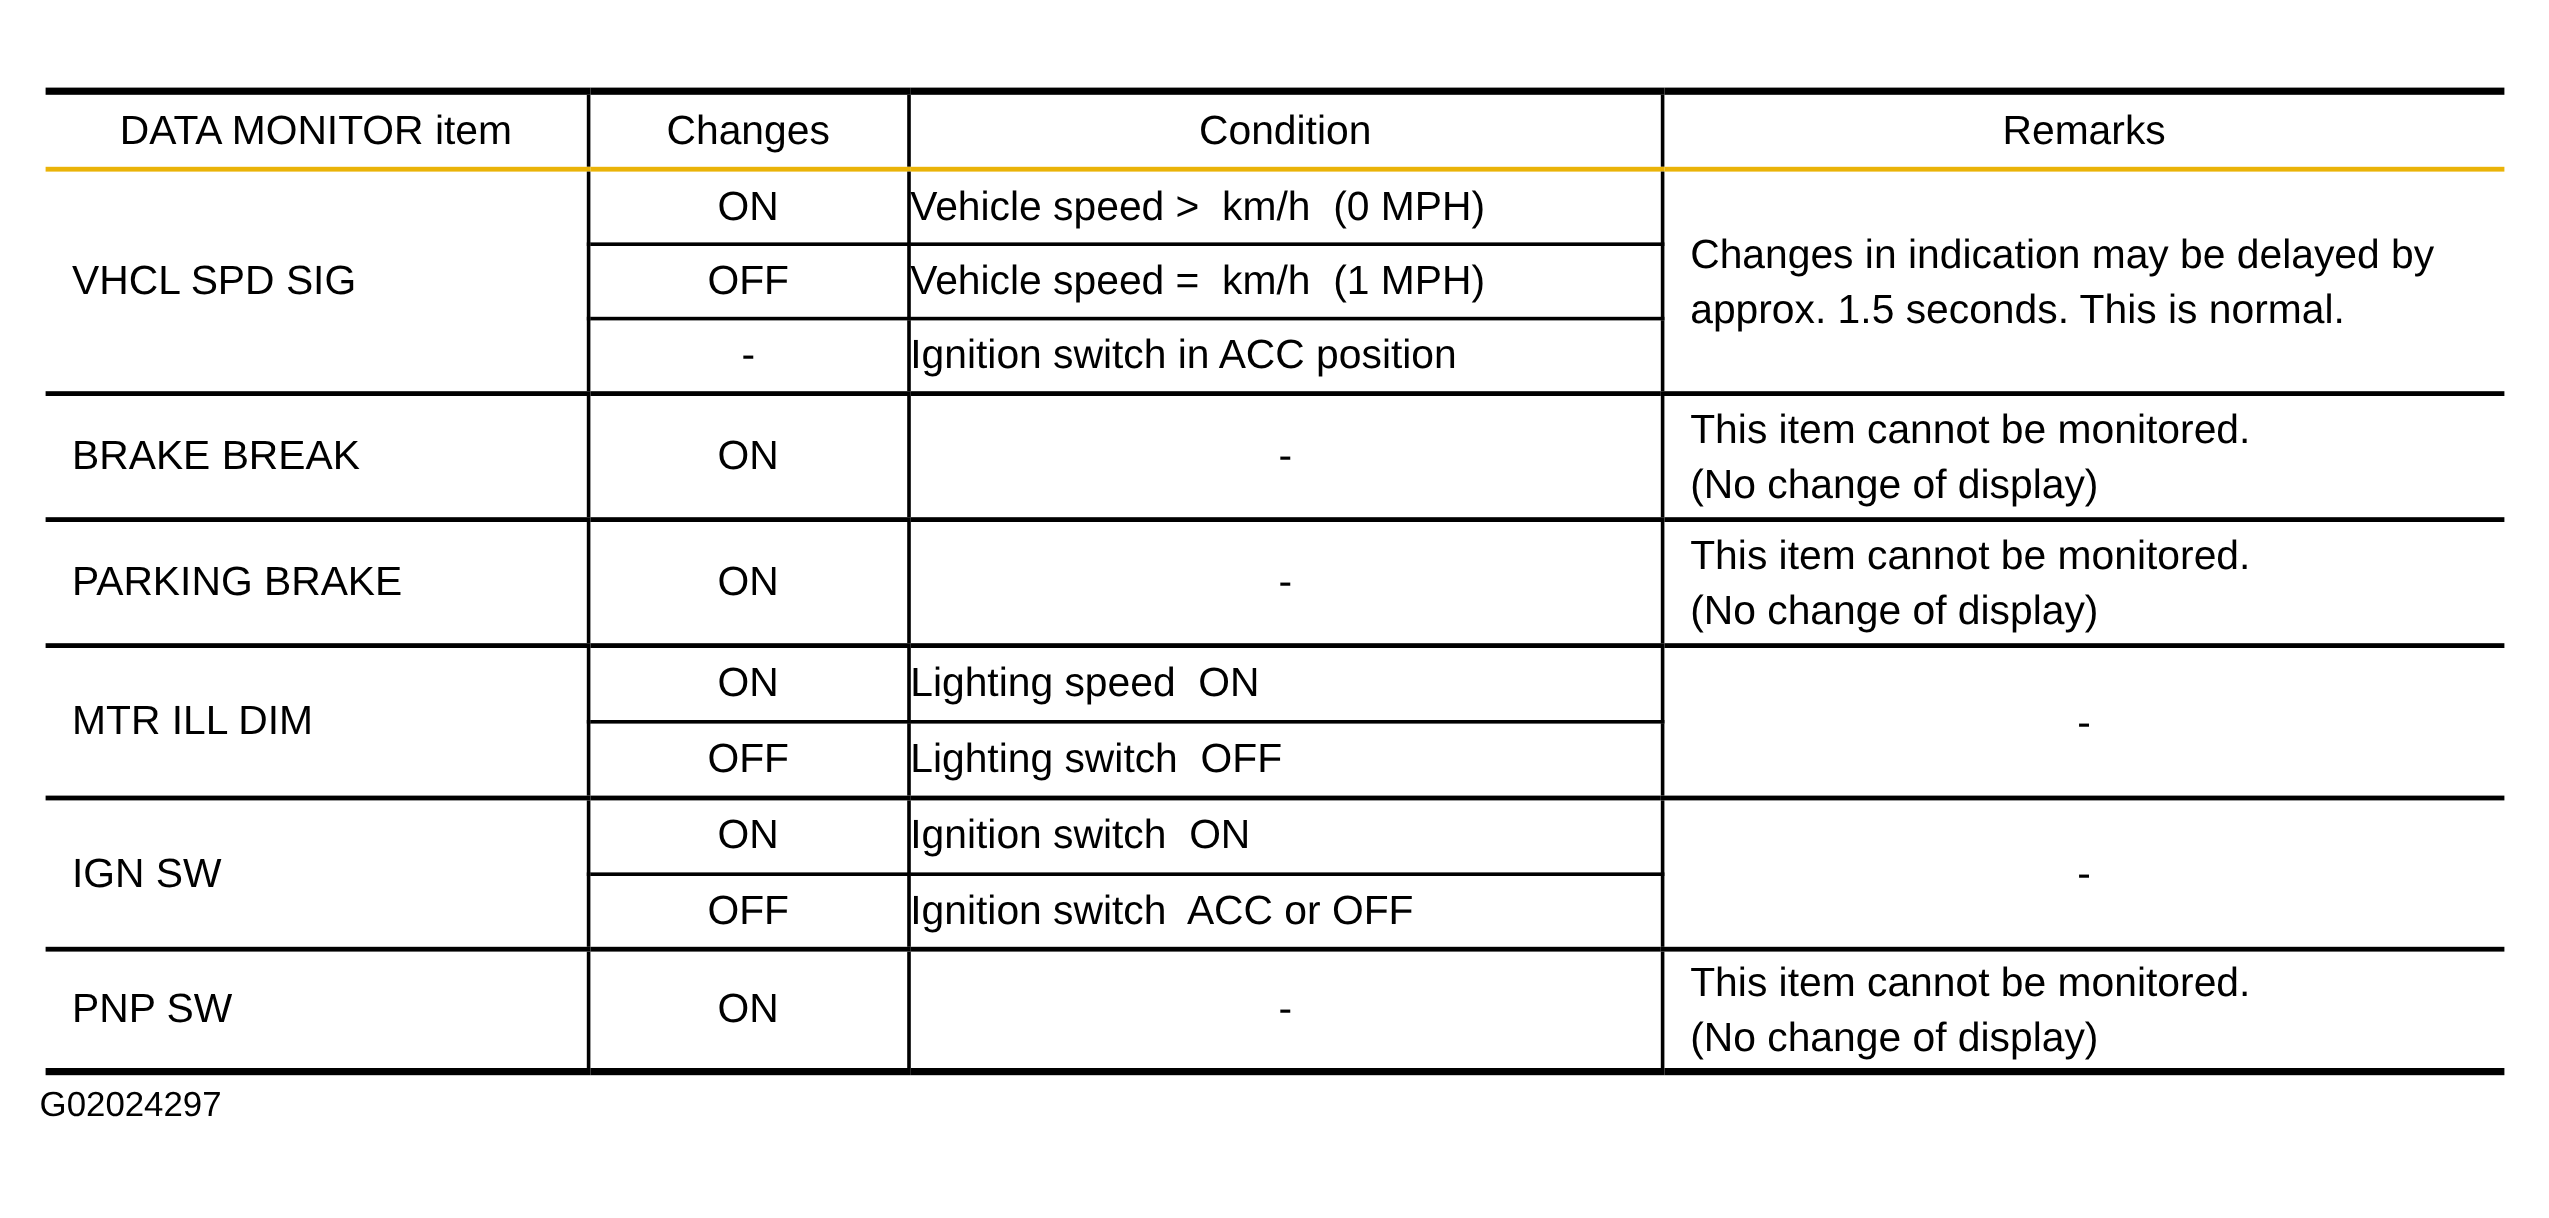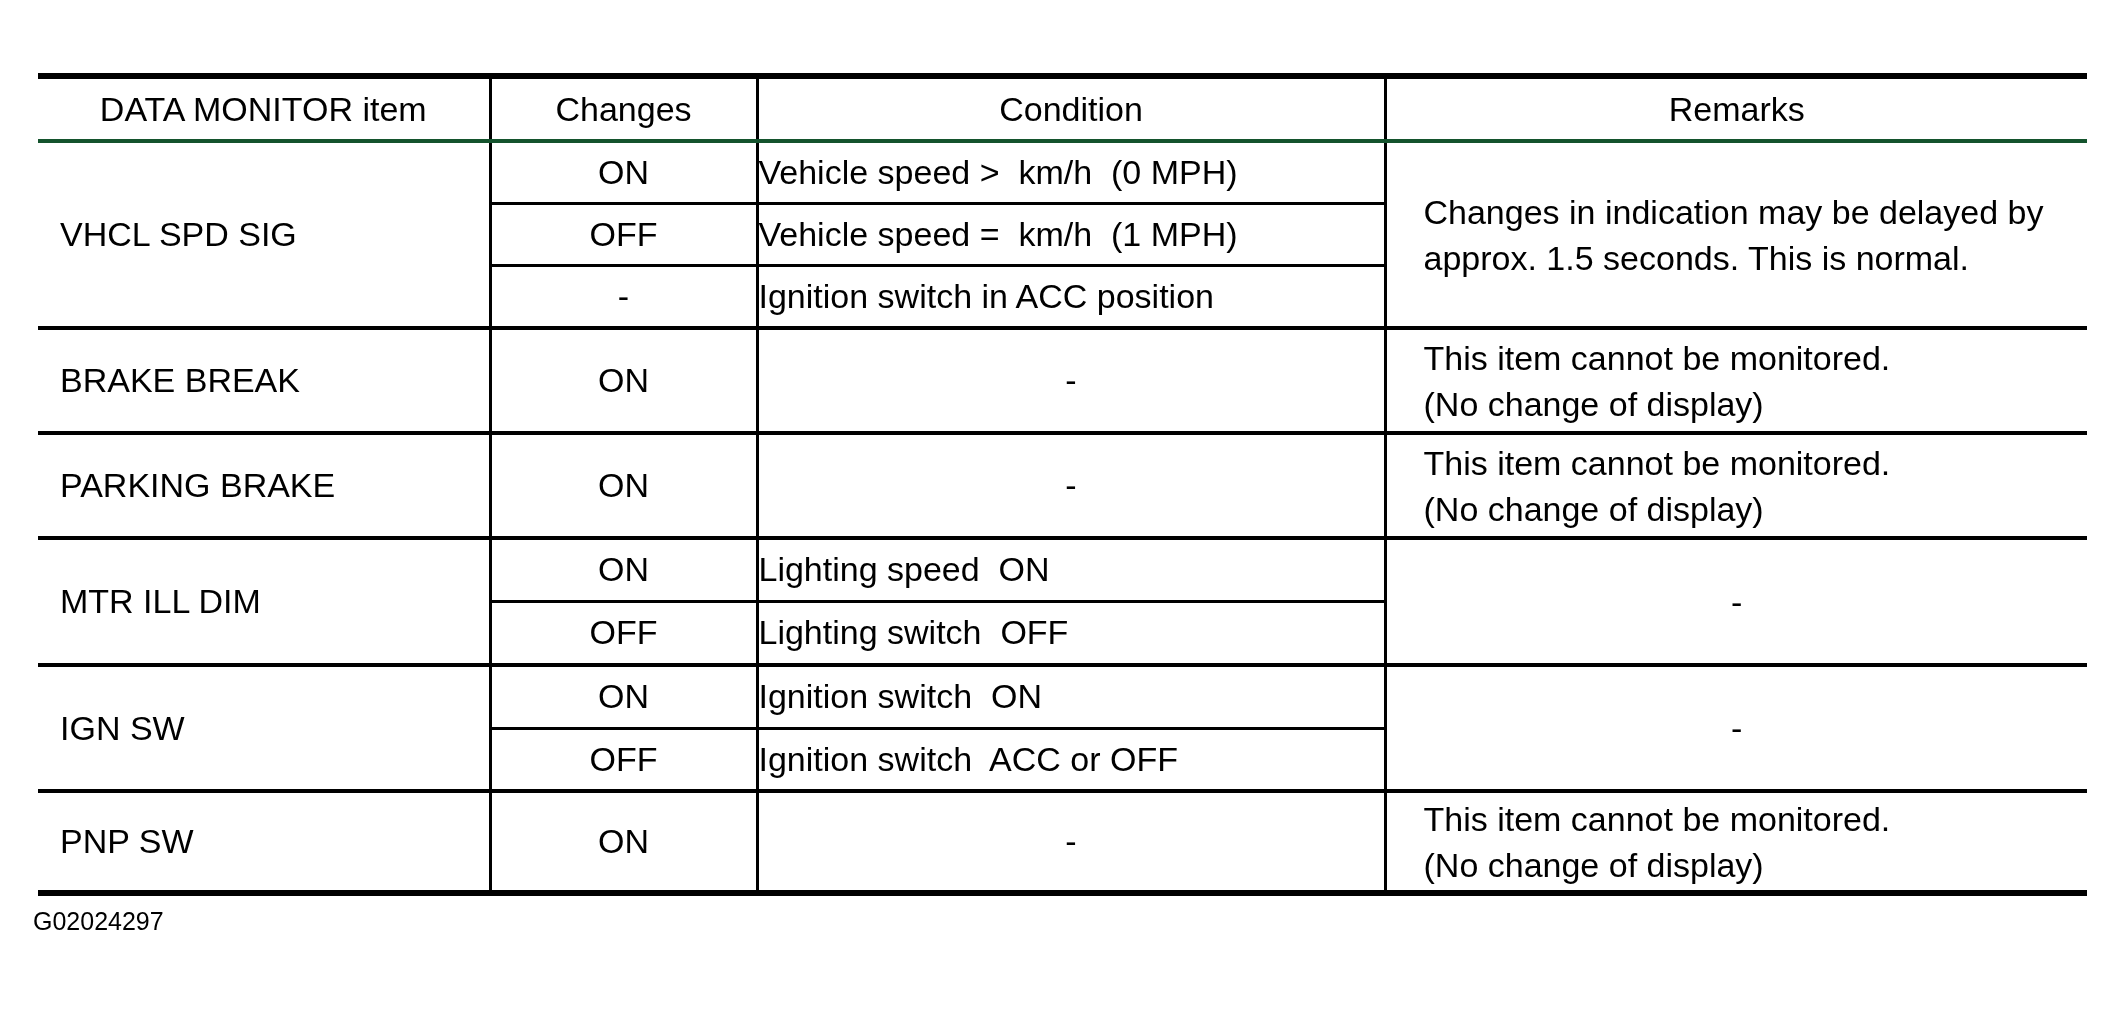--- a/index.html
+++ b/index.html
@@ -15,42 +15,42 @@
   .table-wrap{position:absolute;left:38px;top:73px;width:2049px;}
   table.dm{
     border-collapse:collapse;
     table-layout:fixed;
     width:2049px;
   }
   
   th.c1,th.c2,th.c3{border-right:3px solid #000;}
   td.item,td.disp,td.cond{border-right:3px solid #000;}
   
-  th{border-top:6px solid #000;border-bottom:4px solid #14532d;font-weight:normal;text-align:center;padding:0;}
+  th{border-top:6px solid #000;border-bottom:4px solid #eab308;font-weight:normal;text-align:center;padding:0;}
   .bb3{border-bottom:3px solid #000;}
   .bb4{border-bottom:4px solid #000;}
   .bb6{border-bottom:6px solid #000;}
   
   tr.hHead{height:65px;}
   tr.h62{height:62px;}
   tr.h63{height:63px;}
   tr.h64{height:64px;}
   tr.h102{height:102px;}
   tr.h105{height:105px;}
   td{padding:0;vertical-align:middle;}
   td.item{text-align:left;padding-left:22px;}
   td.disp{text-align:center;}
   td.cond{text-align:left;white-space:pre;}
   td.cond.center{text-align:center;padding-left:0;}
-  td.rem{text-align:left;padding-left:37px;padding-right:18px;}
+  td.rem{text-align:left;padding-left:22px;padding-right:18px;}
   td.rem.center{text-align:center;padding-left:0;padding-right:0;}
   td.rem .line{line-height:46px;}
   .figure-id{
     position:absolute;left:33px;top:906px;
-    font-size:25px;line-height:30px;
+    font-size:29px;line-height:30px;
   }
 </style>
 </head>
 <body>
 
 <div class="sheet">
 
   <div class="table-wrap">
     <table class="dm">
       <colgroup>

